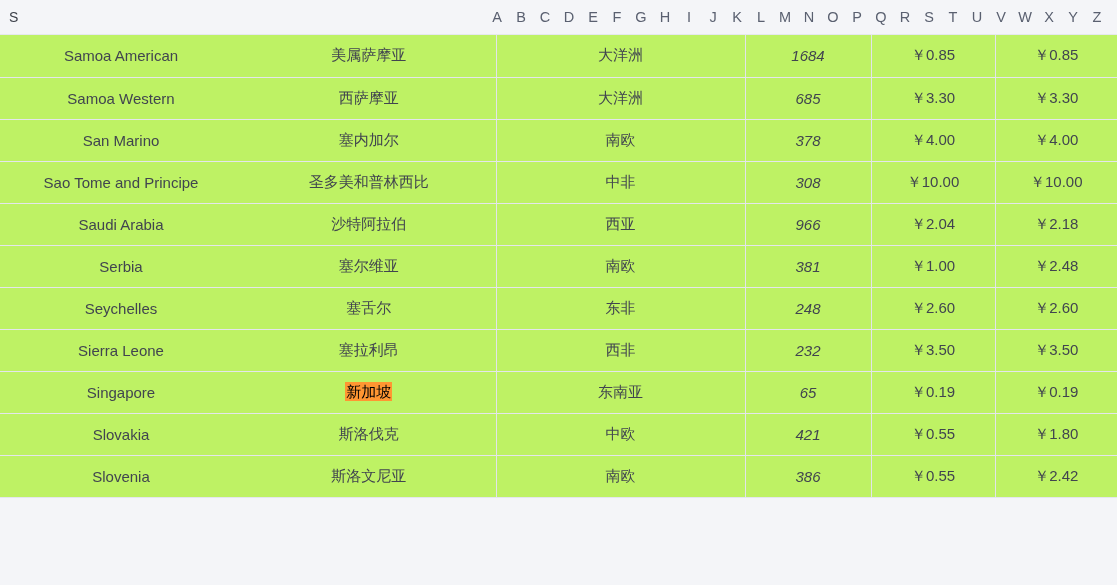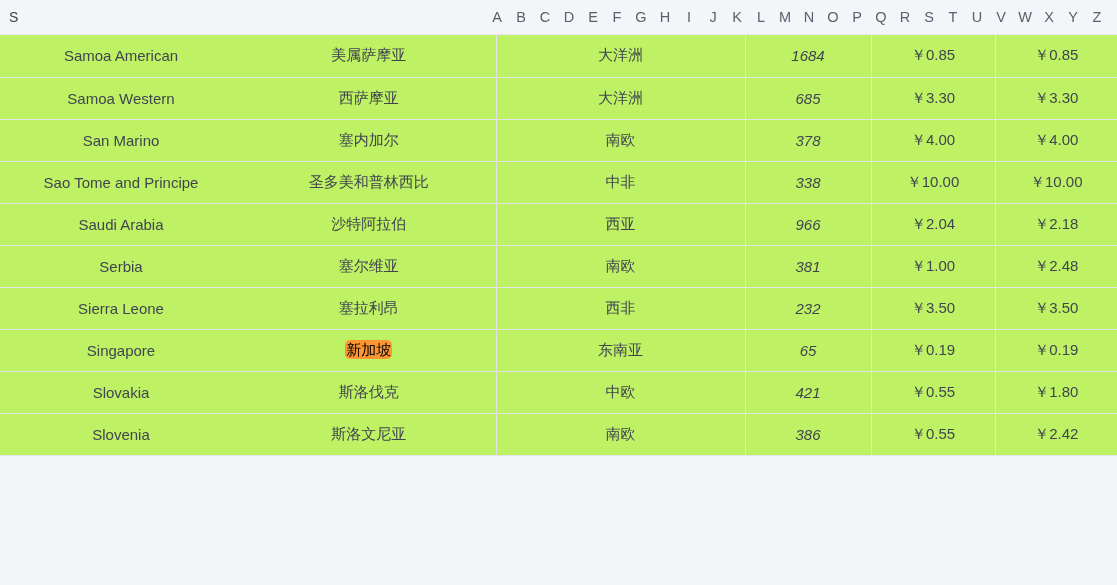--- a/index.html
+++ b/index.html
@@ -83,21 +83,21 @@
   .col-p1   { width: 124px; }
   .col-p2   { width: 122px; }
 
   .cn-text { font-size: 15px; }
 
   
   .find-hit {
     background: #ff9632;
     color: #000000;
     padding: 1px 1px;
-    border-radius: 5px;
+    border-radius: 0;
   }
 </style>
 </head>
 <body>
 
 <div class="index-bar">
   <span class="current-letter">S</span>
   <nav class="alphabet">
       <span class="letter">A</span>
       <span class="letter">B</span>
@@ -151,41 +151,49 @@
         <td class="col-cn cn-text">塞内加尔</td>
         <td class="col-reg">南欧</td>
         <td class="col-code">378</td>
         <td class="col-p1">￥4.00</td>
         <td class="col-p2 col-last">￥4.00</td>
       </tr>
       <tr>
         <td class="col-en">Sao Tome and Principe</td>
         <td class="col-cn cn-text">圣多美和普林西比</td>
         <td class="col-reg">中非</td>
-        <td class="col-code">338</td>
+        <td class="col-code">308</td>
         <td class="col-p1">￥10.00</td>
         <td class="col-p2 col-last">￥10.00</td>
       </tr>
       <tr>
         <td class="col-en">Saudi Arabia</td>
         <td class="col-cn cn-text">沙特阿拉伯</td>
         <td class="col-reg">西亚</td>
         <td class="col-code">966</td>
         <td class="col-p1">￥2.04</td>
         <td class="col-p2 col-last">￥2.18</td>
       </tr>
       <tr>
         <td class="col-en">Serbia</td>
         <td class="col-cn cn-text">塞尔维亚</td>
         <td class="col-reg">南欧</td>
         <td class="col-code">381</td>
         <td class="col-p1">￥1.00</td>
         <td class="col-p2 col-last">￥2.48</td>
       </tr>
       <tr>
+        <td class="col-en">Seychelles</td>
+        <td class="col-cn cn-text">塞舌尔</td>
+        <td class="col-reg">东非</td>
+        <td class="col-code">248</td>
+        <td class="col-p1">￥2.60</td>
+        <td class="col-p2 col-last">￥2.60</td>
+      </tr>
+      <tr>
         <td class="col-en">Sierra Leone</td>
         <td class="col-cn cn-text">塞拉利昂</td>
         <td class="col-reg">西非</td>
         <td class="col-code">232</td>
         <td class="col-p1">￥3.50</td>
         <td class="col-p2 col-last">￥3.50</td>
       </tr>
       <tr>
         <td class="col-en">Singapore</td>
         <td class="col-cn cn-text"><span class="find-hit" style="background: rgb(255, 150, 50);">新加坡</span></td>

